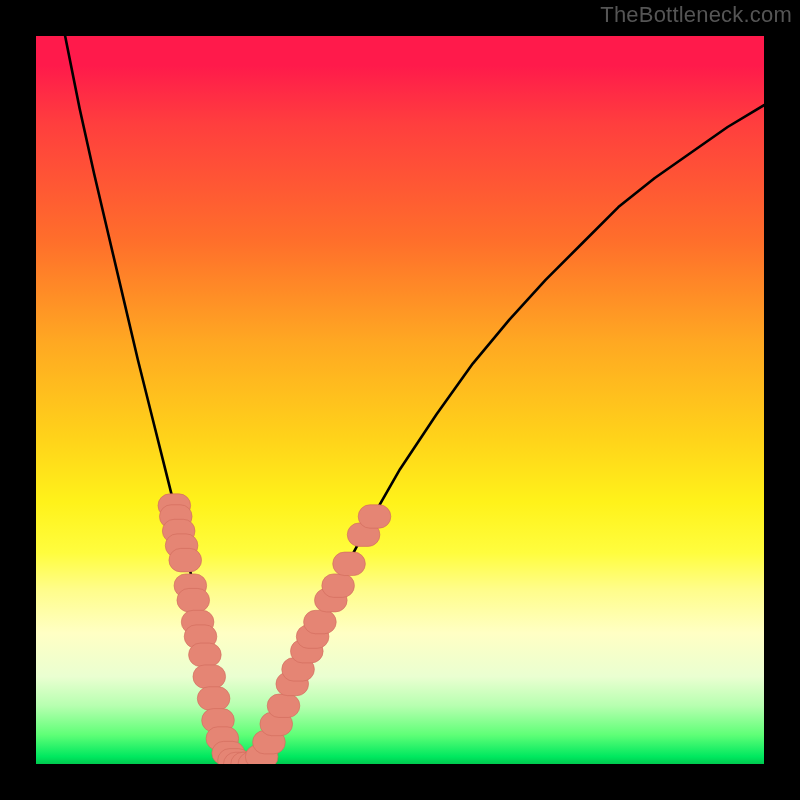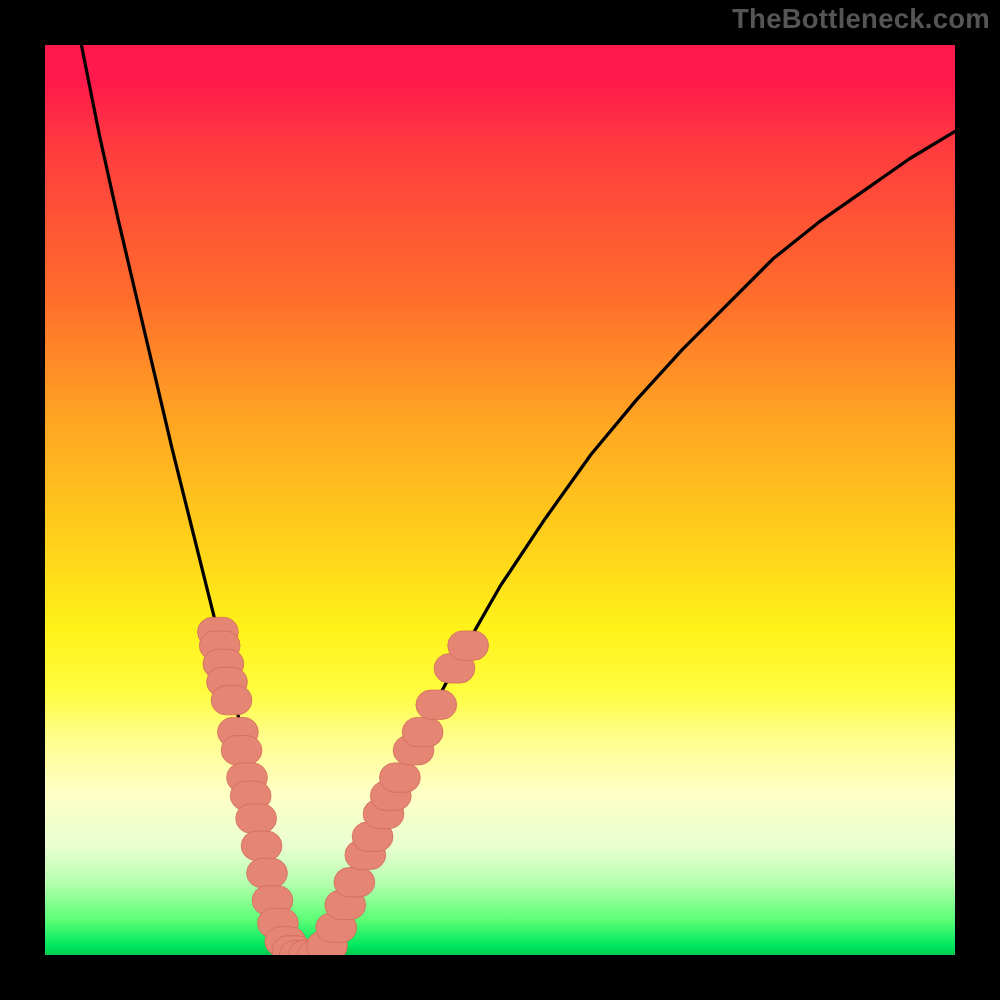--- a/index.html
+++ b/index.html
@@ -47,21 +47,21 @@
     inset: 0;
     width: 100%;
     height: 100%;
   }
   .watermark {
     position: absolute;
     top: 2px;
     right: 8px;
     color: #555;
     font-size: 22px;
-    font-weight: 700;
+    font-weight: 400;
     letter-spacing: 0.2px;
     user-select: none;
   }
 </style>
 </head>
 <body>
 
 <div class="stage">
   <div class="watermark">TheBottleneck.com</div>
 

